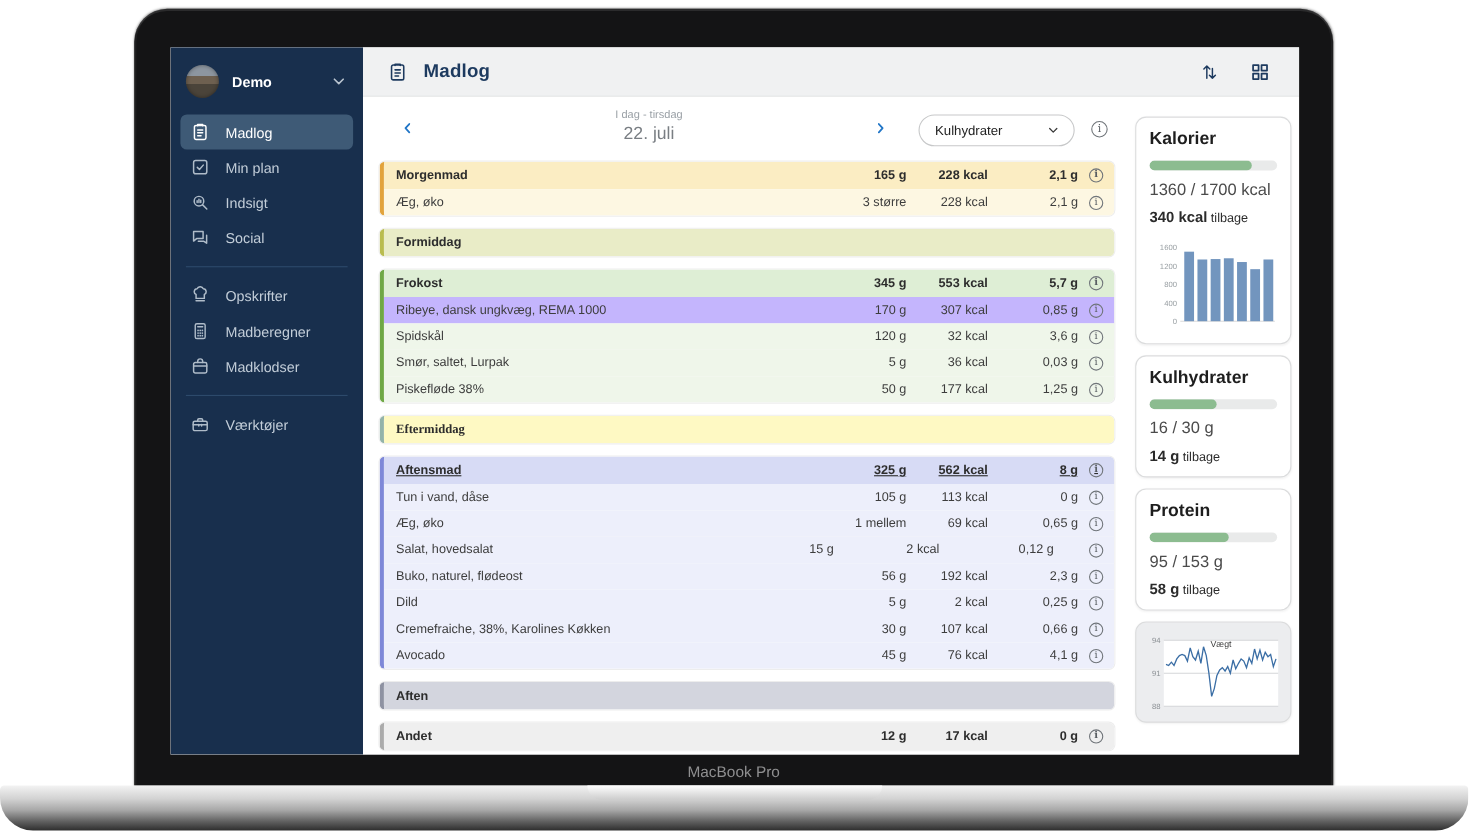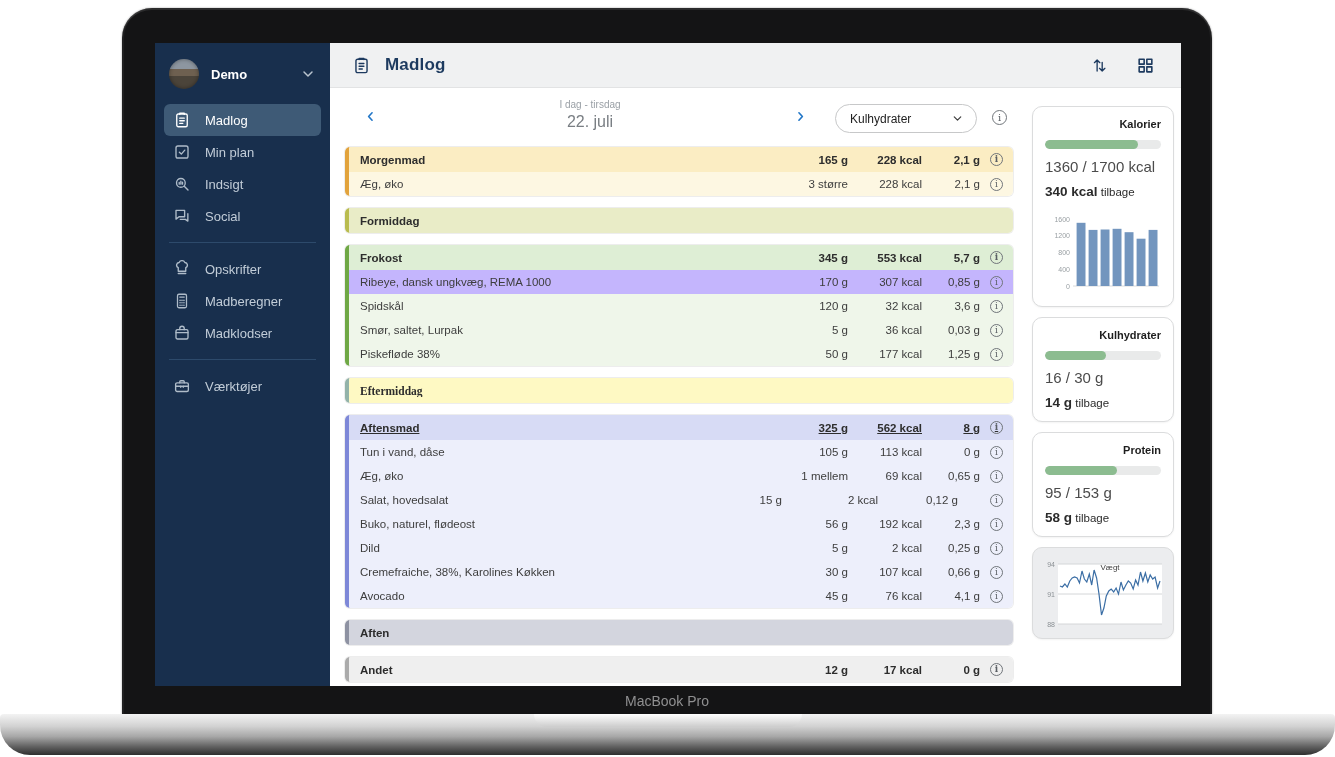--- a/index.html
+++ b/index.html
@@ -75,28 +75,28 @@
 
   
   .meal { border-left:4px solid; border-radius:5px; margin-bottom:12px; overflow:hidden;
     box-shadow:0 0 0 1px rgba(0,0,0,.07); }
   .meal-row { display:flex; align-items:center; height:24px; padding:0 10px 0 11px;
     font-size:11.5px; color:#3d3d3d; }
   .meal-header { height:25px; font-weight:700; color:#2d2d2d; }
   .meal-header .m-col { font-weight:600; }
   .m-name { flex:1; white-space:nowrap; overflow:hidden; text-overflow:ellipsis; padding-right:8px; }
   .m-col { text-align:right; flex-shrink:0; }
-  .m-amount { width:70px; } .m-kcal { width:74px; } .m-nutr { width:58px; }
+  .m-amount { width:70px; } .m-kcal { width:74px; } .m-nutr { width:82px; }
   .meal .info-icon { margin-left:10px; }
 
   
   .right-panel { width:142px; margin-left:19px; padding-top:18px; display:flex; flex-direction:column; gap:10px; }
   .card { background:#fff; border:1px solid #DBDCDD; border-radius:10px; padding:11px 12px;
     box-shadow:0 1px 2px rgba(0,0,0,.05); }
-  .card-title { font-size:11px; font-weight:700; color:#1e1e1e;text-align:right; }
+  .card-title { font-size:16px; font-weight:700; color:#1e1e1e; }
   .progress { height:9px; border-radius:5px; background:#E9EAEA; margin-top:10px; overflow:hidden; }
   .progress-fill { height:100%; border-radius:5px; background:#8CBC90; }
   .ratio { font-size:15px; color:#4b4b4b; margin-top:9px; }
   .remaining { margin-top:9px; font-size:11.5px; color:#2b2b2b; }
   .remaining b { font-size:13.5px; font-weight:700; }
   .chart-box { margin-top:8px; line-height:0; }
   .card-weight { background:#ECEDEF; padding:6px 5px; line-height:0; }
   svg text { font-family:"Liberation Sans", sans-serif; }
 </style>
 </head>

